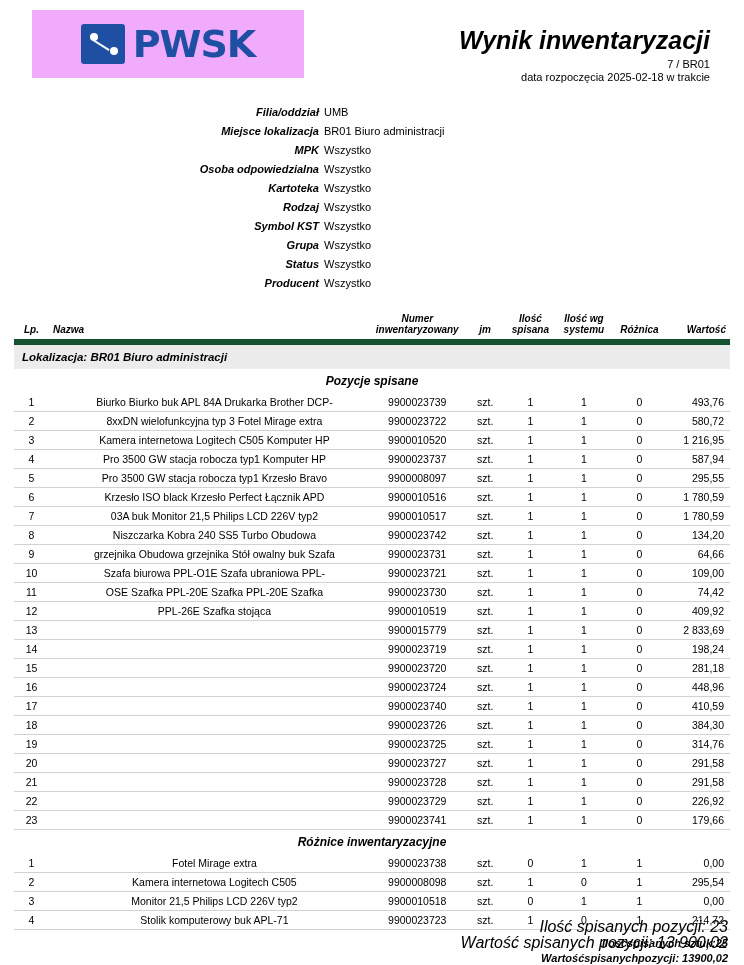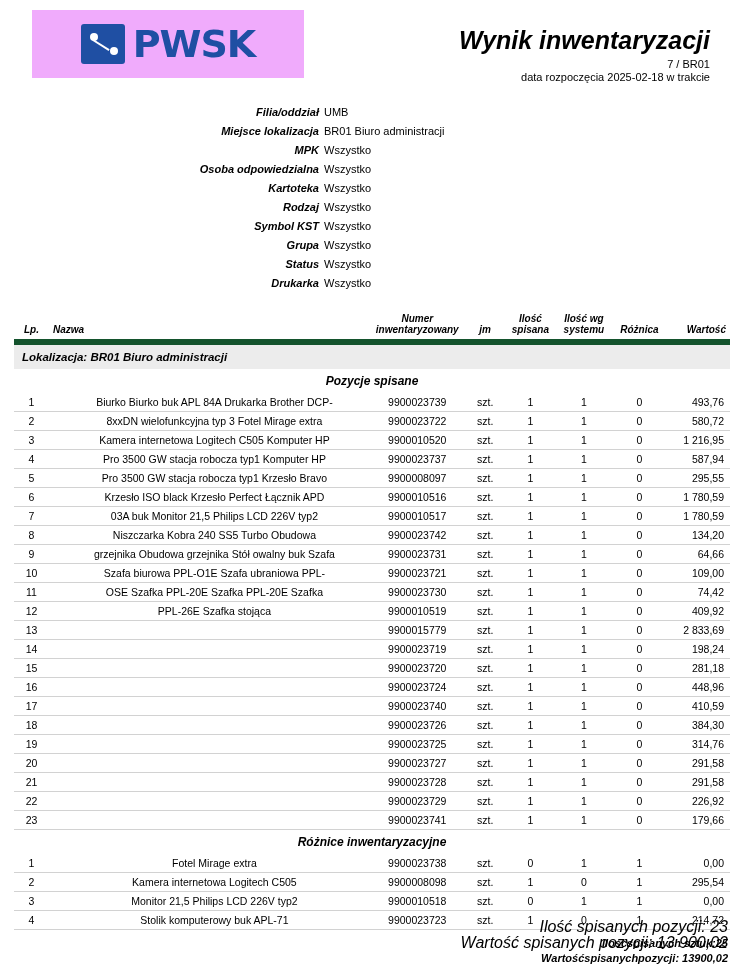--- a/index.html
+++ b/index.html
@@ -153,21 +153,21 @@
     </div>
     <div class="param-row">
       <div class="param-label">Grupa</div>
       <div class="param-value">Wszystko</div>
     </div>
     <div class="param-row">
       <div class="param-label">Status</div>
       <div class="param-value">Wszystko</div>
     </div>
     <div class="param-row">
-      <div class="param-label">Drukarka</div>
+      <div class="param-label">Producent</div>
       <div class="param-value">Wszystko</div>
     </div>
   </div>
 
   <table class="main">
     <thead>
       <tr class="head-row">
         <th class="c-lp">Lp.</th>
         <th class="c-nazwa">Nazwa</th>
         <th class="c-inw">Numer inwentaryzowany</th>

